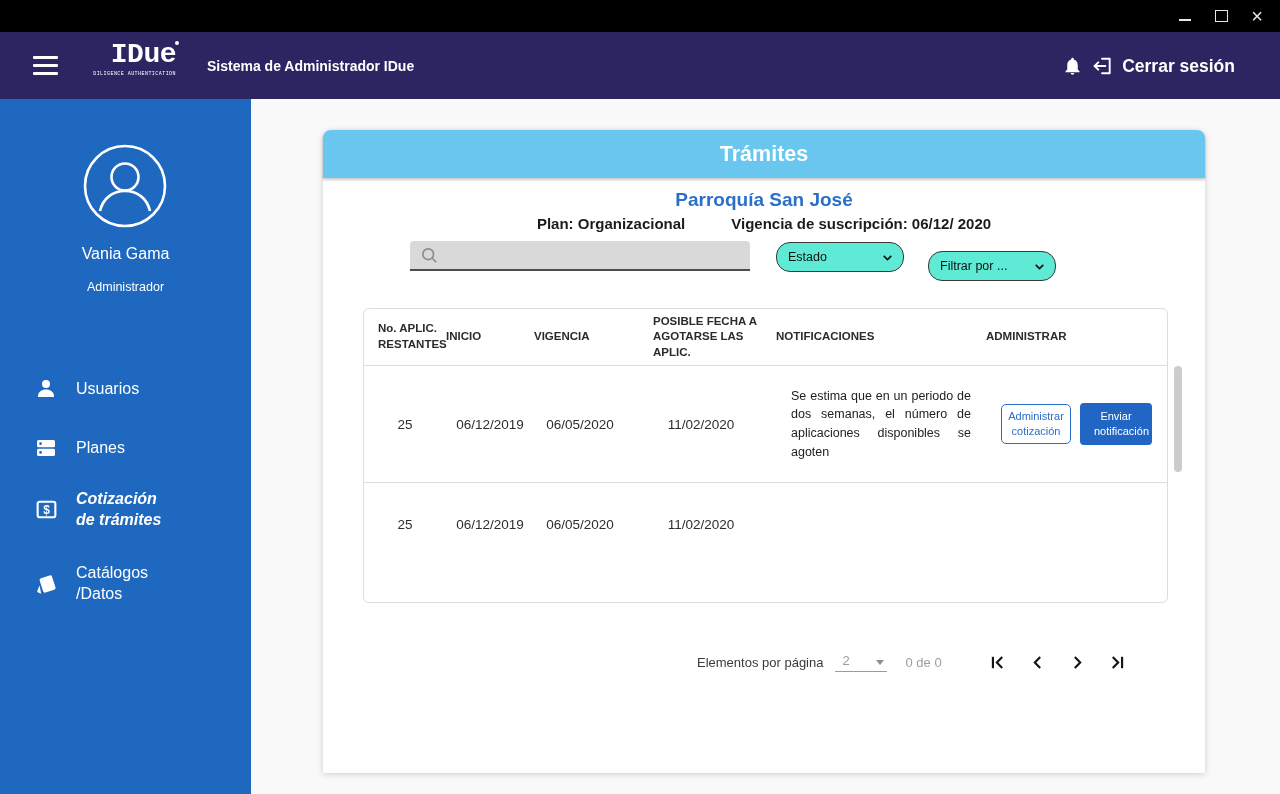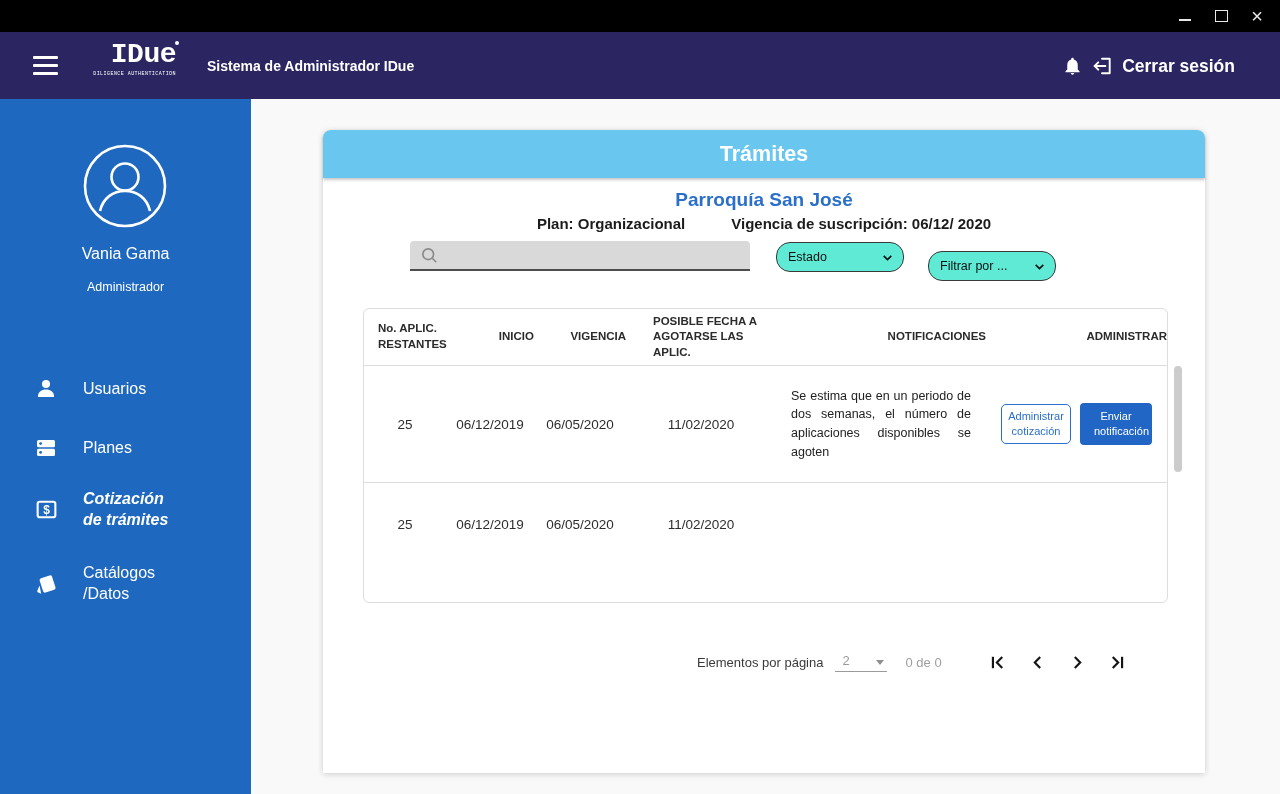--- a/index.html
+++ b/index.html
@@ -27,21 +27,21 @@
   .appbar-right { position:absolute; right:45px; top:50%; transform:translateY(-50%);
                   display:flex; align-items:center; gap:8px; }
   .logout-label { font-size:17.5px; font-weight:600; cursor:pointer; }
   .icon-btn { display:flex; align-items:center; cursor:pointer; }
 
   
   .sidebar { position:absolute; top:99px; left:0; width:251px; height:695px; background:#1f68bf; color:#fff; }
   .avatar { position:absolute; top:45px; left:83px; width:84px; height:84px; }
   .user-name { position:absolute; top:146px; left:0; width:100%; text-align:center; font-size:16px; }
   .user-role { position:absolute; top:181px; left:0; width:100%; text-align:center; font-size:12.5px; }
-  .nav-item { position:absolute; left:33px; display:flex; align-items:center; gap:24px; cursor:pointer; width:200px; }
+  .nav-item { position:absolute; left:33px; display:flex; align-items:center; gap:17px; cursor:pointer; width:200px; }
   .nav-icon { width:26px; height:26px; flex:0 0 26px; display:flex; align-items:center; justify-content:center; }
   .nav-label { font-size:16px; line-height:1.3; white-space:pre-line; }
   .nav-item.active .nav-label { font-weight:bold;font-style:italic; }
   #nav-usuarios   { top:277px; }
   #nav-planes     { top:336px; }
   #nav-cotizacion { top:390px; }
   #nav-catalogos  { top:464px; }
 
   
   .card { position:absolute; left:323px; top:130px; width:882px; height:643px; background:#fff;
@@ -68,21 +68,21 @@
   #select-filtrar { left:605px;margin-top:9px; }
 
   
   .table { position:absolute; left:40px; top:178px; width:805px; height:295px;
            border:1px solid #ddd; border-radius:6px; background:#fff; }
   .thead, .trow { display:grid; grid-template-columns:82px 88px 92px 150px 210px 181px; }
   .thead { height:57px; align-items:center; border-bottom:1px solid #ddd;
            font-size:11.5px; font-weight:bold; color:#2b2b2b; }
   .th { line-height:1.35; white-space:pre-line; }
   .th.c1 { padding-left:14px; }
-  .th.c2, .th.c3, .th.c5, .th.c6 { text-align:right; }
+  .th.c2, .th.c3, .th.c5, .th.c6 { text-align:left; }
   .th.c4 { padding-left:27px; }
   .trow { font-size:13.5px; color:#2e2e2e; }
   .trow.r1 { height:117px; border-bottom:1px solid #ddd; align-items:center; }
   .trow.r2 { height:120px; align-items:start; padding-top:34px; }
   .td { text-align:center; }
   .td.notif { text-align:justify; font-size:12.5px; line-height:1.5; padding:0 15px; color:#222; }
   .td.actions { display:flex; justify-content:center; align-items:center; gap:9px; }
   .btn-outline { width:70px; border:1.8px solid #2a6fc9; color:#2a6fc9; background:#fff; border-radius:5px;
                  font-size:11px; line-height:1.35; padding:4px 2px; text-align:center; cursor:pointer;
                  font-family:"Liberation Sans", sans-serif; }

